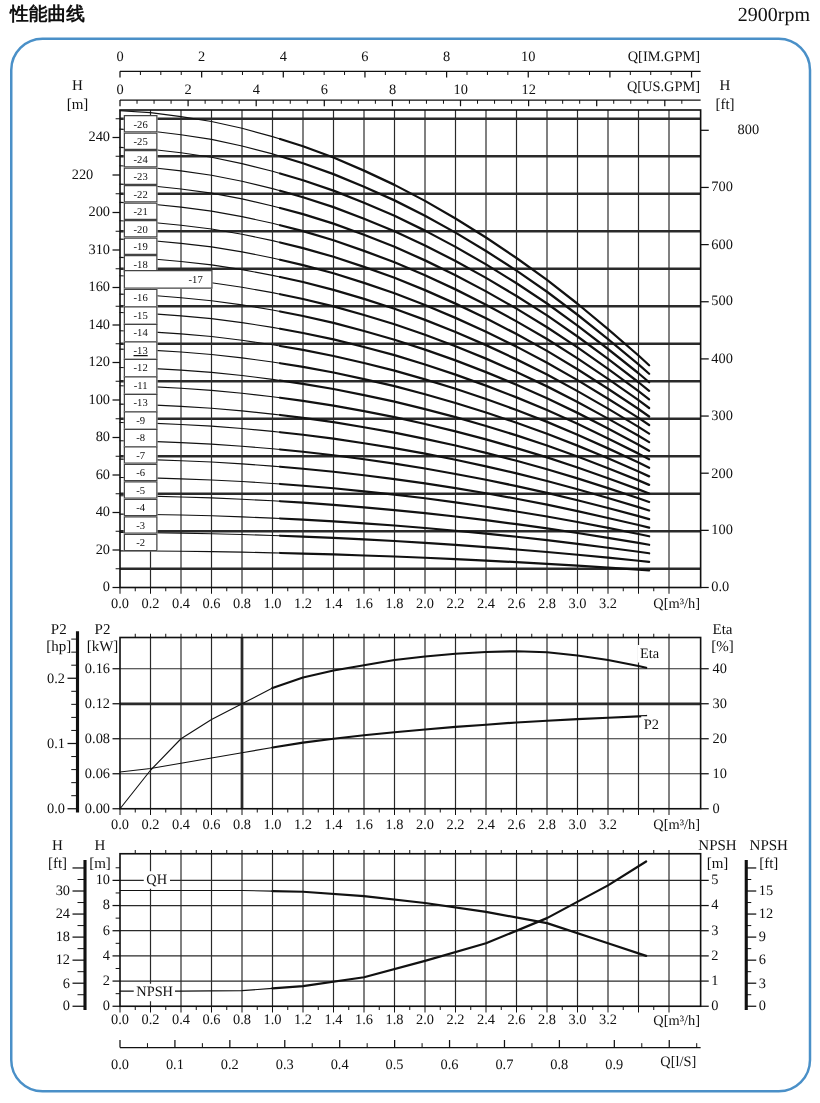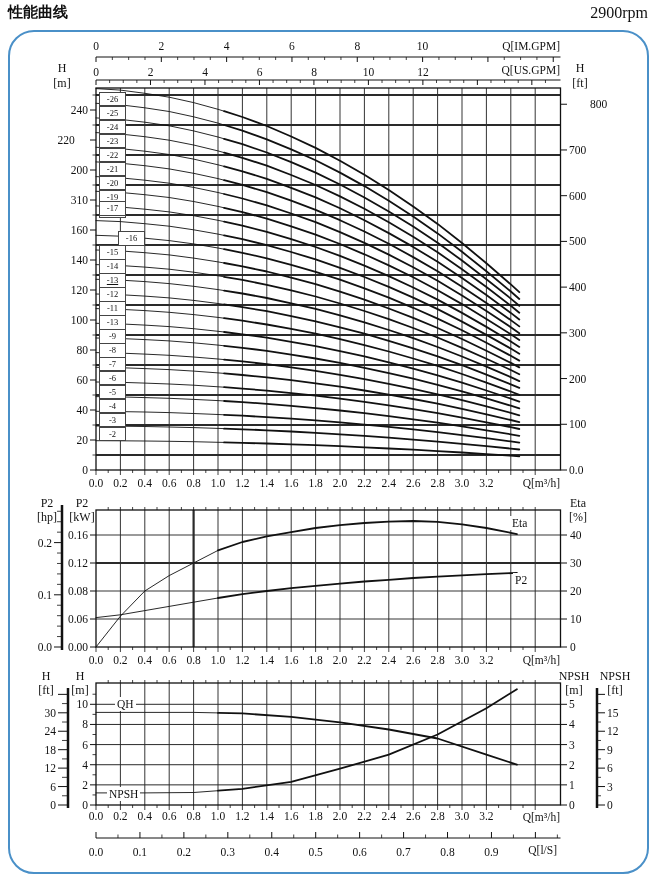--- a/index.html
+++ b/index.html
@@ -582,22 +582,22 @@
   <div id="stage-labels">
       <div class="stagebox" style="top: 91.9px;">-26</div>
       <div class="stagebox" style="top: 105.85px;">-25</div>
       <div class="stagebox" style="top: 119.8px;">-24</div>
       <div class="stagebox" style="top: 133.75px;">-23</div>
       <div class="stagebox" style="top: 147.7px;">-22</div>
       <div class="stagebox" style="top: 161.65px;">-21</div>
       <div class="stagebox" style="top: 175.6px;">-20</div>
       <div class="stagebox" style="top: 189.55px;">-19</div>
       <div class="stagebox" style="top: 203.5px;">-18</div>
-      <div class="stagebox" style="top: 201px;">-17</div>
-      <div class="stagebox" style="top: 231.4px; margin-left: 19px;">-16</div>
+      <div class="stagebox" style="top: 216px; padding-left: 44px;">-17</div>
+      <div class="stagebox" style="top: 231.4px;">-16</div>
       <div class="stagebox" style="top: 245.35px;">-15</div>
       <div class="stagebox" style="top: 259.3px;">-14</div>
       <div class="stagebox" style="top: 273.25px; text-decoration: underline;">-13</div>
       <div class="stagebox" style="top: 287.2px;">-12</div>
       <div class="stagebox" style="top: 301.15px;">-11</div>
       <div class="stagebox" style="top: 315.1px;">-13</div>
       <div class="stagebox" style="top: 329.05px;">-9</div>
       <div class="stagebox" style="top: 343px;">-8</div>
       <div class="stagebox" style="top: 356.95px;">-7</div>
       <div class="stagebox" style="top: 370.9px;">-6</div>

